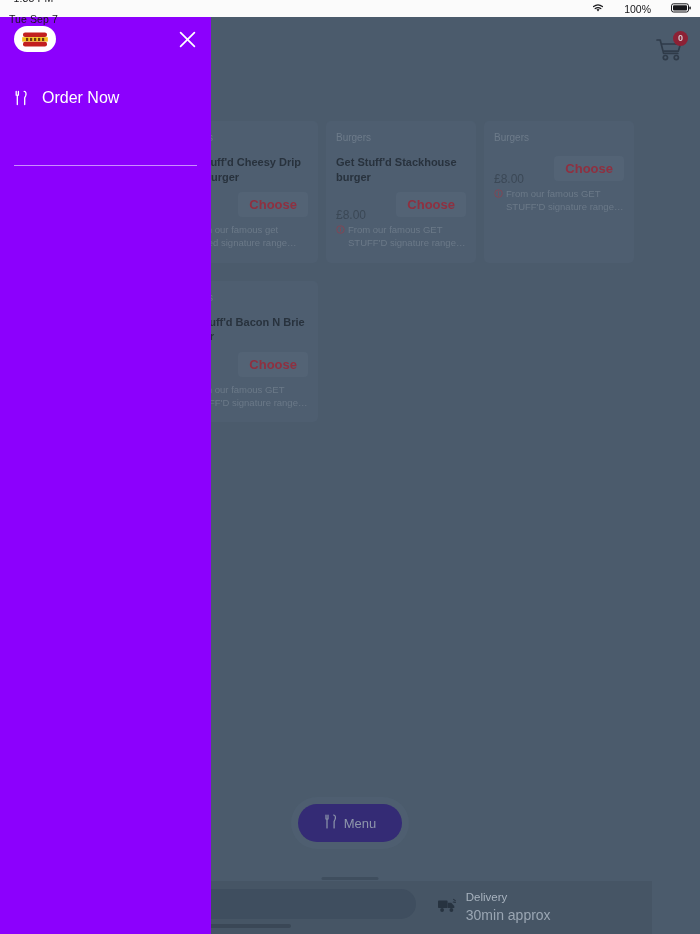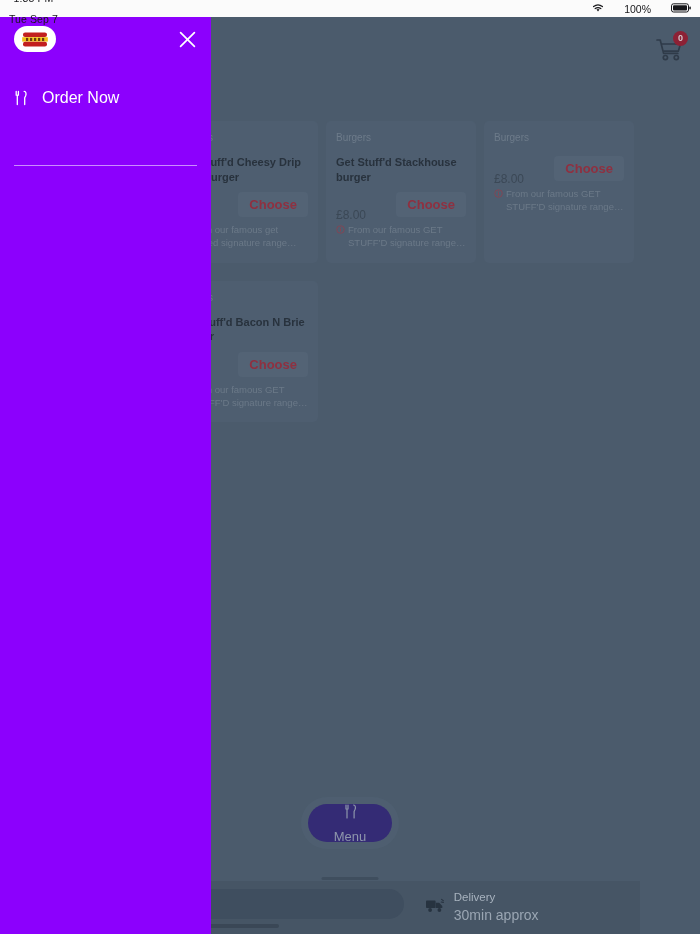--- a/index.html
+++ b/index.html
@@ -185,38 +185,37 @@
     background: #342b75;
     border: none;
     border-radius: 22px;
     height: 38px;
     padding: 0 26px;
     color: #8e96ab;
     font-family: "Liberation Sans", sans-serif;
     font-size: 13px;
     cursor: pointer;
     box-shadow: 0 0 0 7px rgba(90,110,130,0.20);
-    flex-direction: column;
   }
 
   .scroll-pill {
     position: absolute;
     left: 50%;
     transform: translateX(-50%);
     top: 860px;
     width: 57px;
     height: 3px;
     border-radius: 2px;
     background: #3f4e5e;
   }
 
   
   .footer {
     position: absolute;
-    left: 4px;
+    left: 16px;
     bottom: 0;
     width: 636px;
     height: 53px;
     background: #465565;
     display: flex;
     align-items: center;
   }
   .footer-opt {
     display: flex;
     align-items: center;

